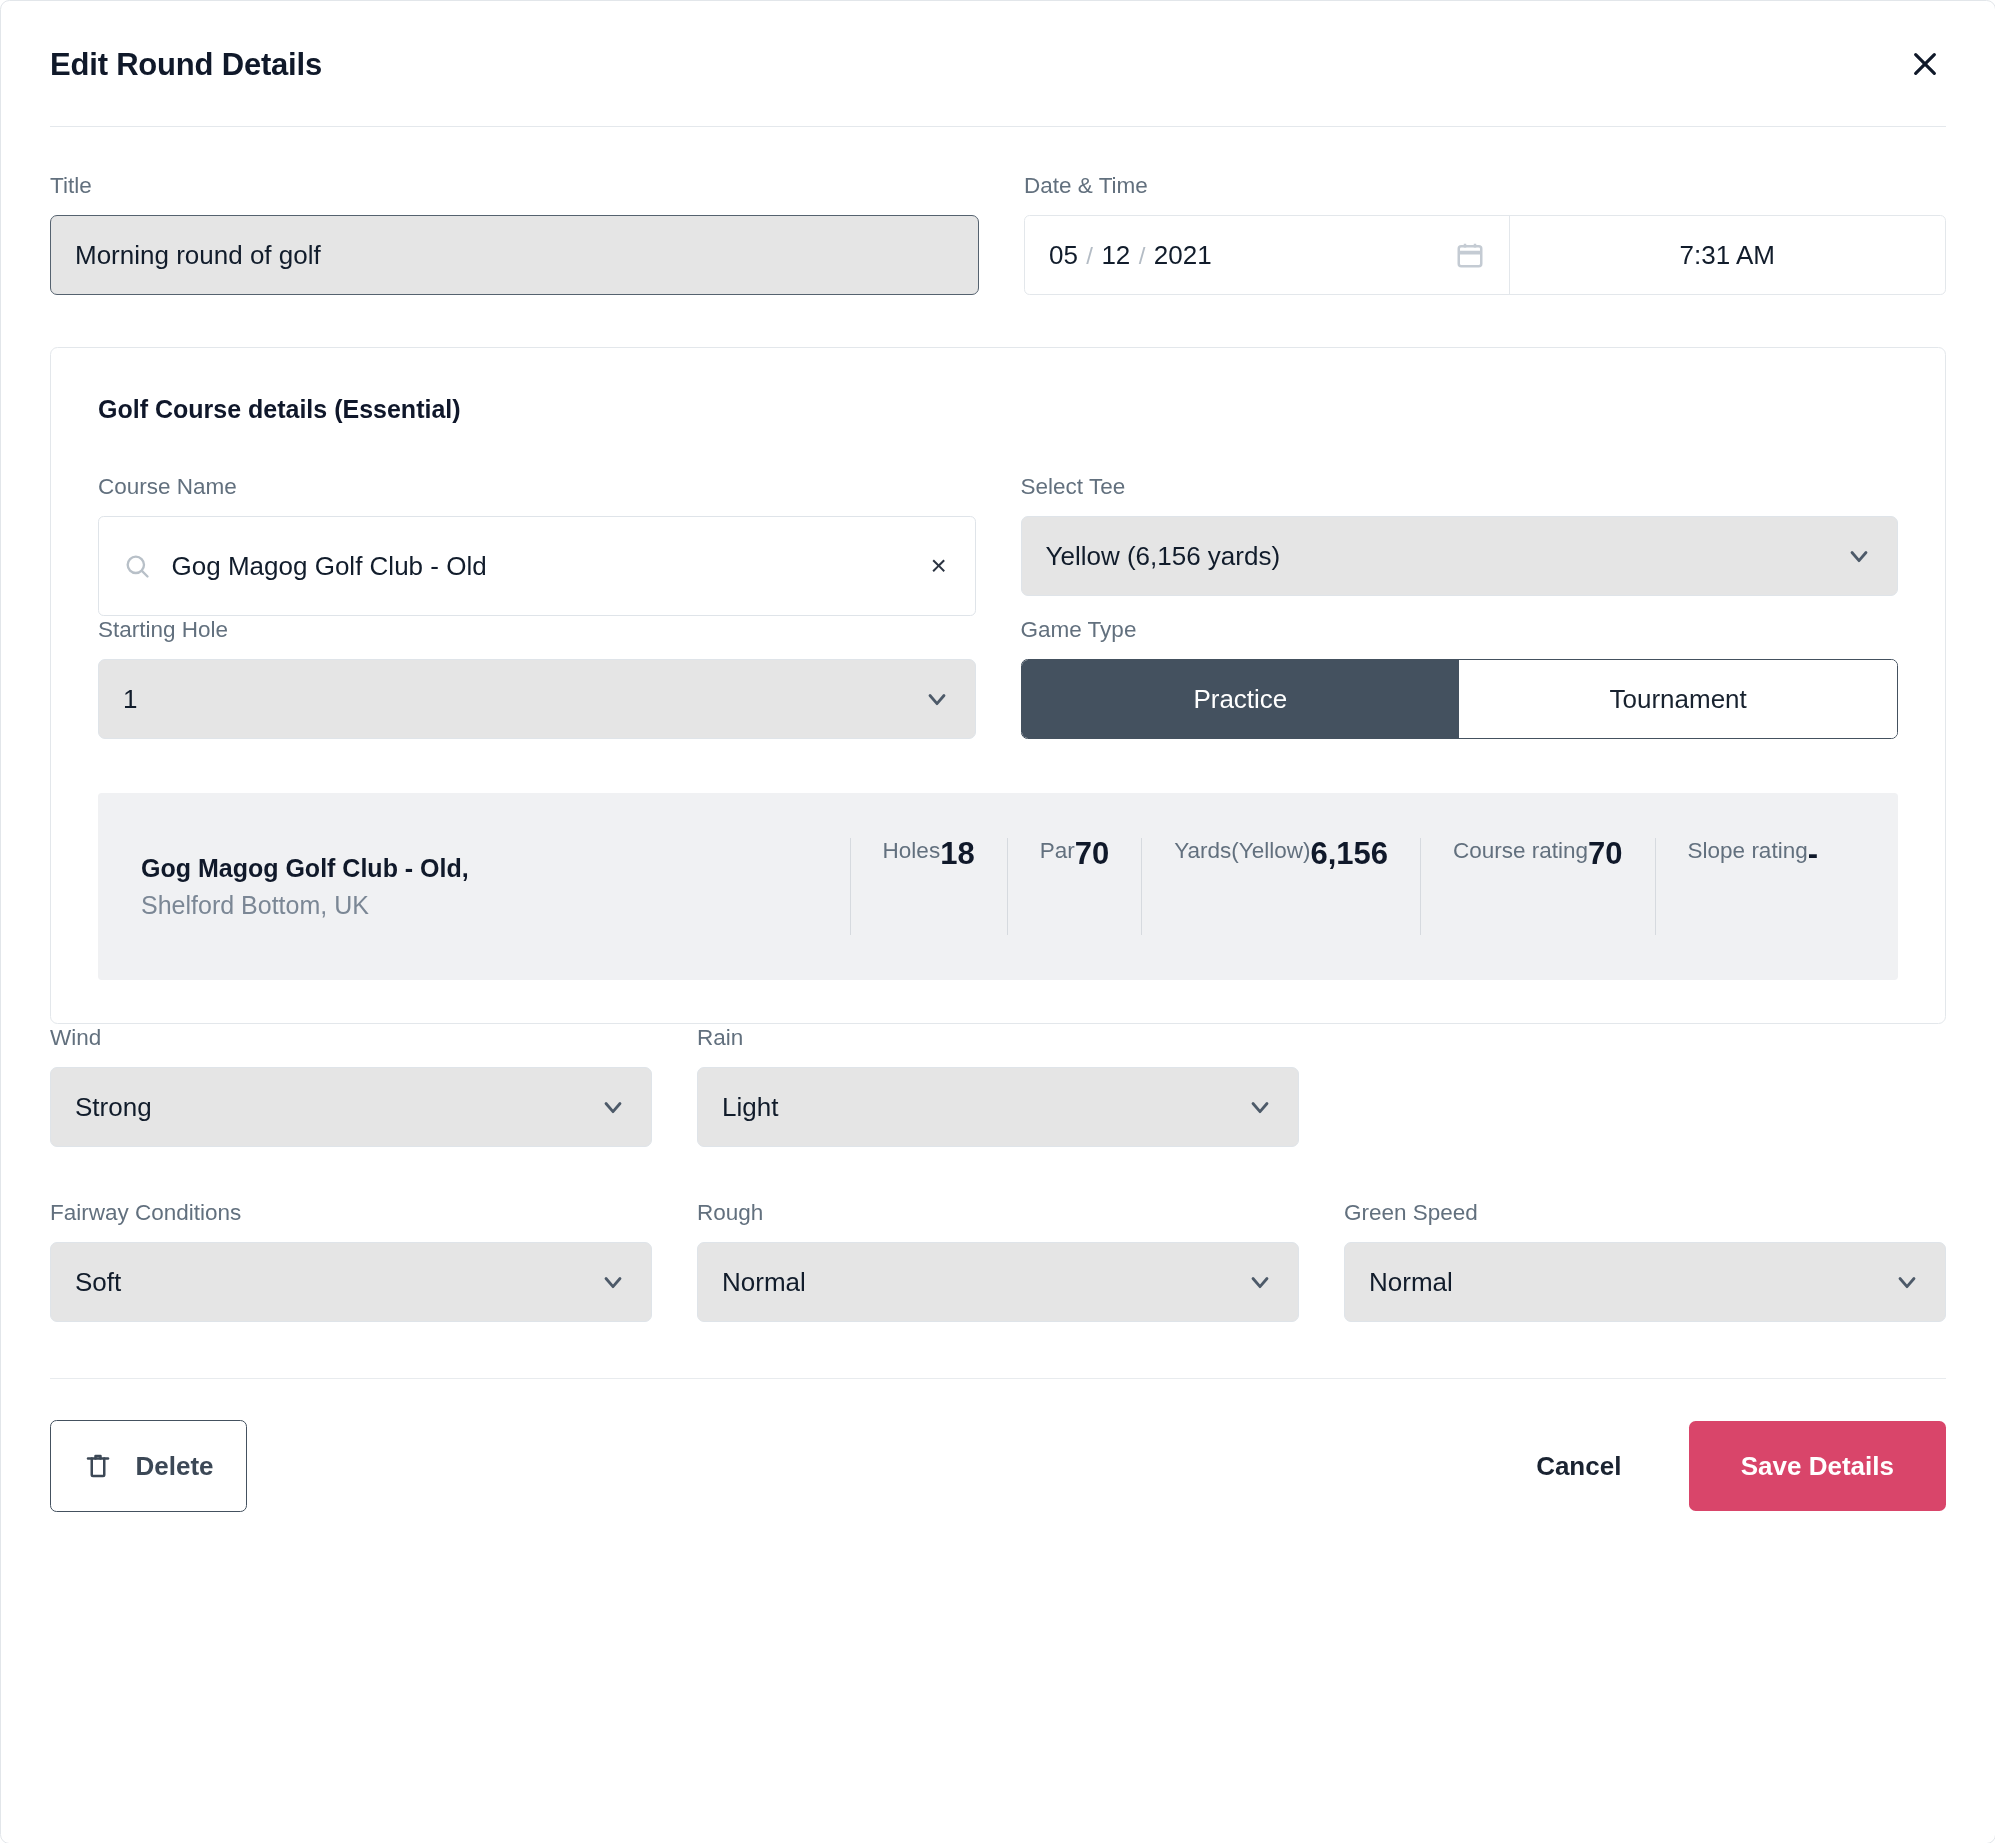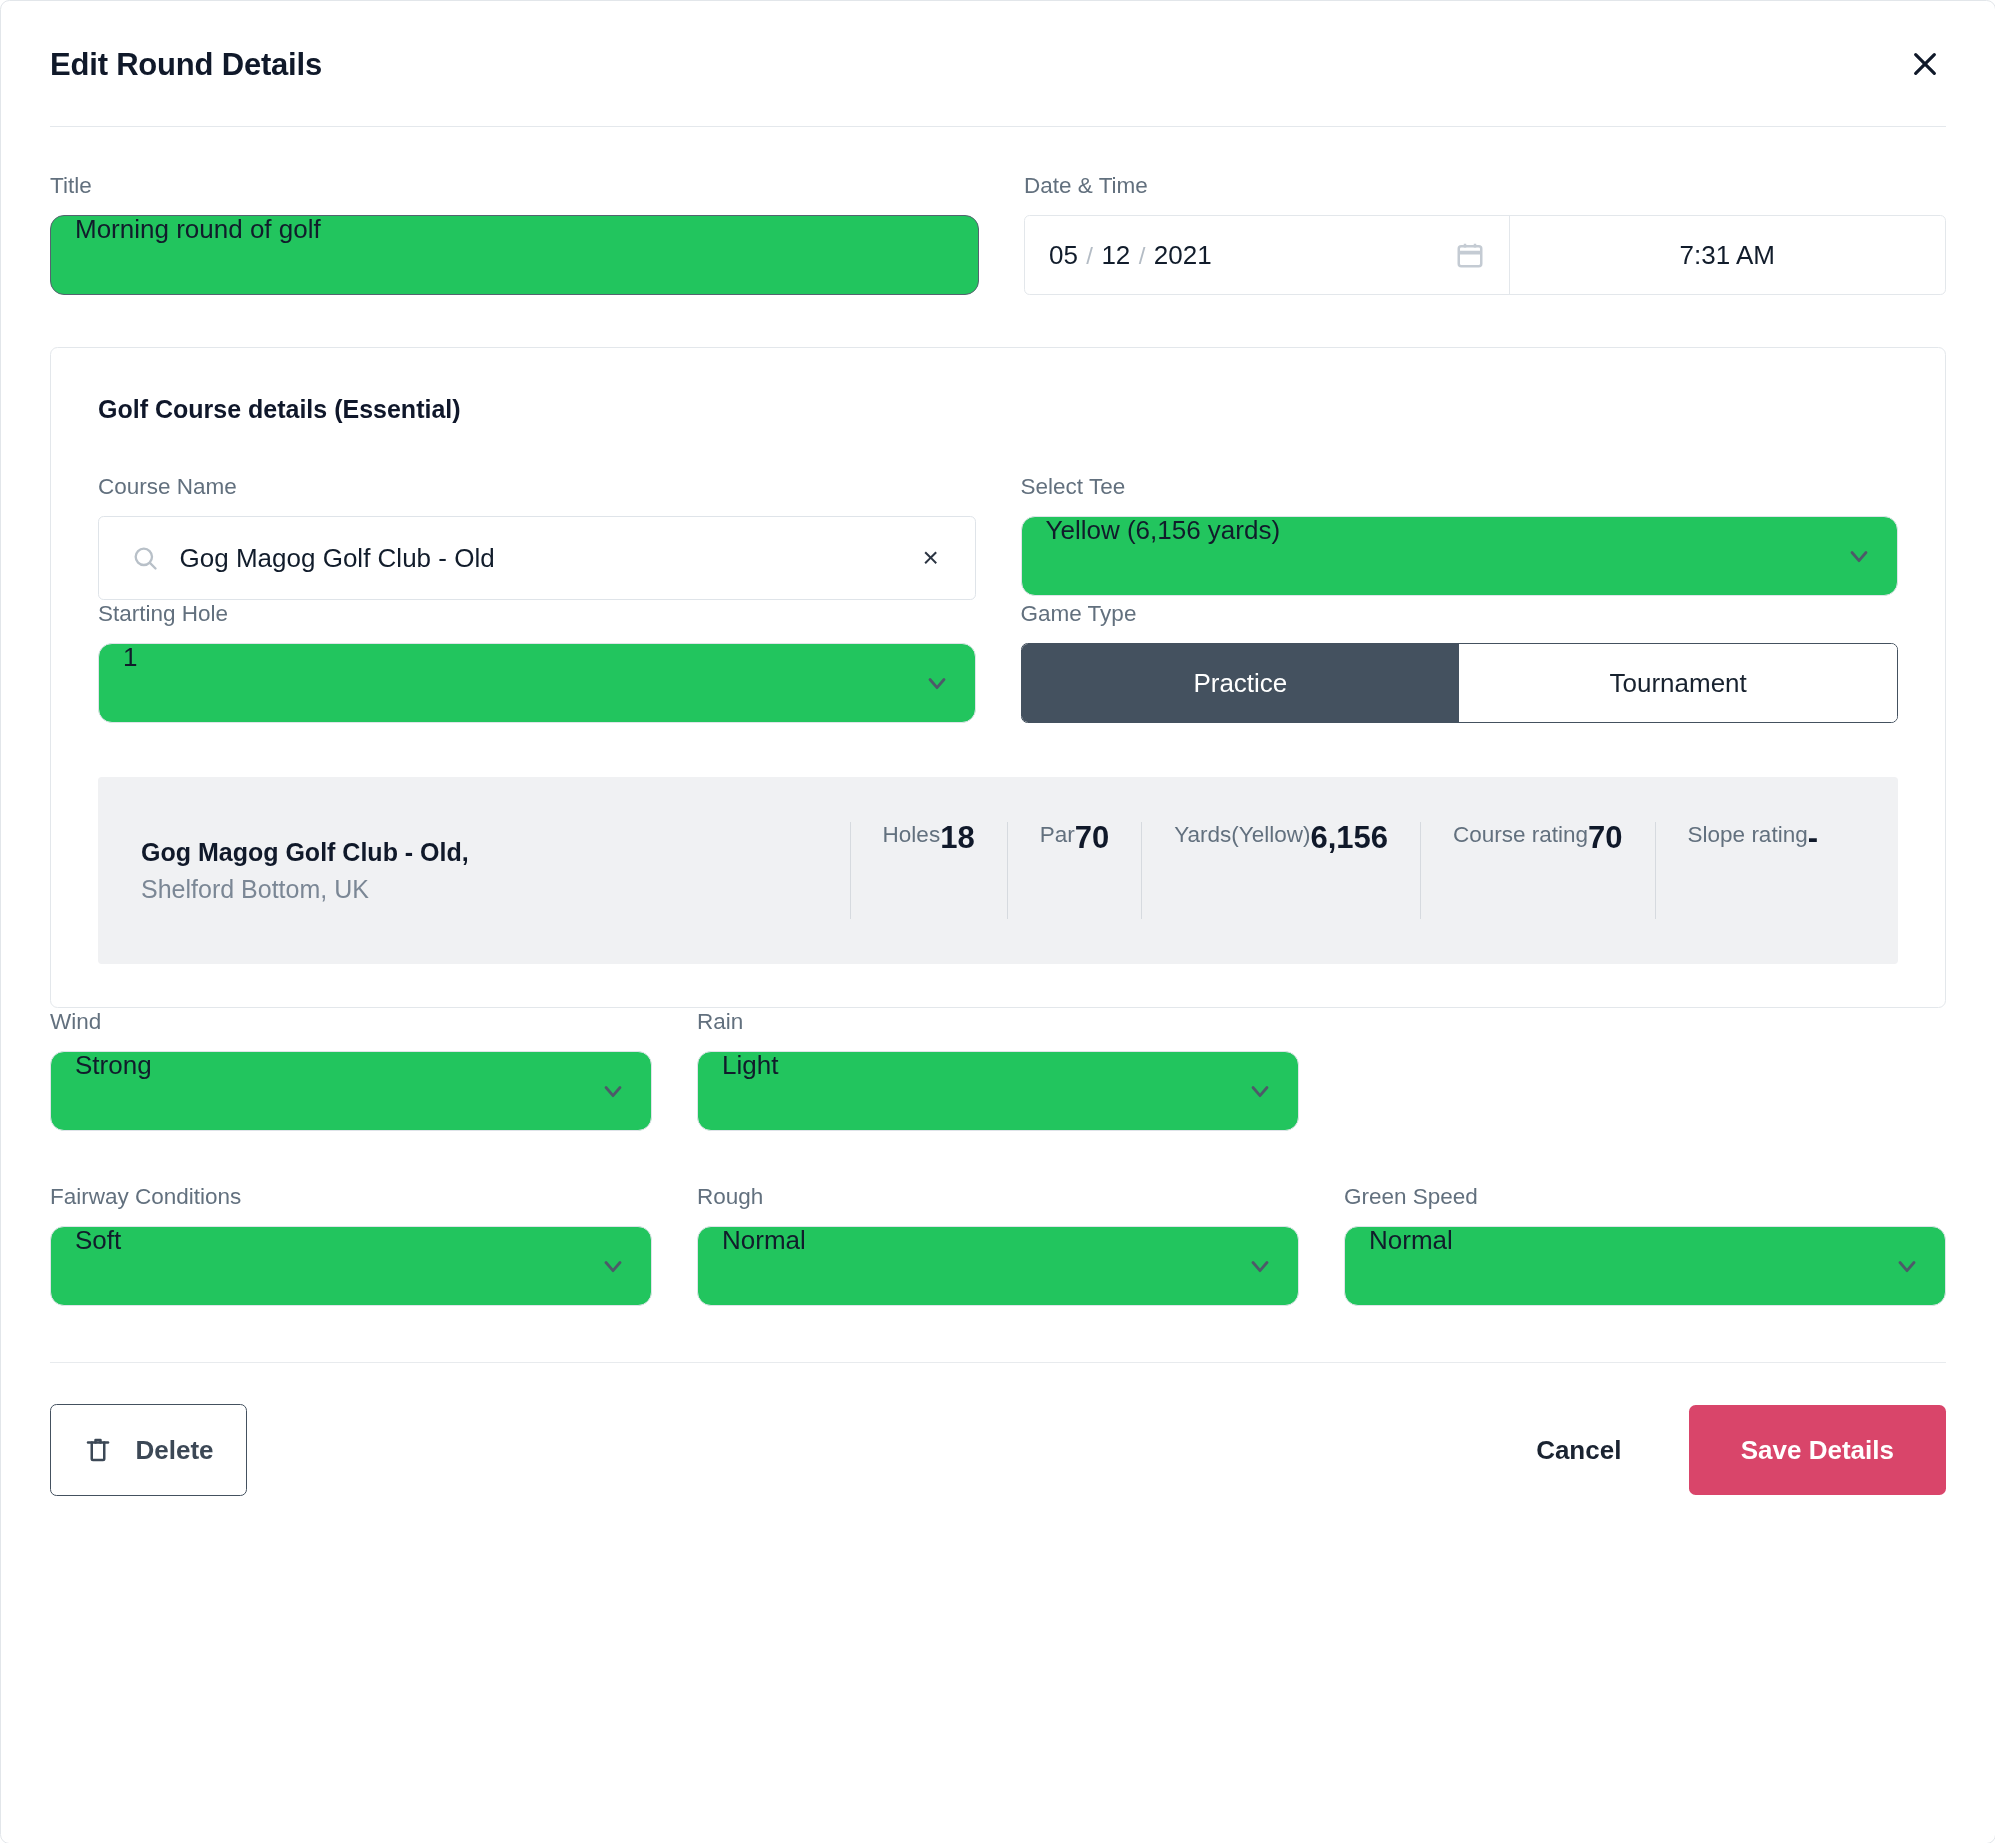--- a/index.html
+++ b/index.html
@@ -57,24 +57,24 @@
   .field-label {
     font-size: 22.5px;
     color: #62707e;
     line-height: 1.2;
     margin-bottom: 16px;
     display: block;
   }
   .input-box {
     height: 80px;
     border: 0.9px solid #dfe4e9;
-    border-radius: 14px;
-    background: #22c55e;
-    display: flex;
-    align-items: flex-start;
+    border-radius: 7px;
+    background: #e5e5e5;
+    display: flex;
+    align-items: center;
     padding: 0 24px;
     font-size: 26px;
     color: #111c2b;
     position: relative;
   }
   .input-box.focused {
     border: 1.9px solid #55626f;
   }
   .input-value { color: #111c2b; font-size: 26px; line-height: 1; }
 
@@ -143,26 +143,26 @@
     margin-bottom: 49px;
   }
   .card-row {
     display: flex;
     gap: 45px;
   }
   .card-col { flex: 1 1 0; }
   .card-row + .card-row { }
 
   .search-input-box {
-    height: 84px;
+    height: 100px;
     border: 0.9px solid #dfe4e9;
     border-radius: 5.6px;
     display: flex;
     align-items: center;
-    padding: 0 32px;
+    padding: 0 24px;
     background: #fff;
   }
   .search-icon { color: #b8c0c8; display: flex; margin-right: 20.6px; }
   .search-text { flex: 1; font-size: 26px; color: #111c2b; }
   .clear-btn {
     background: none; border: none; cursor: pointer;
     font-size: 28px; color: #2b3442; line-height: 1;
     padding: 0 3.7px;
   }
 

